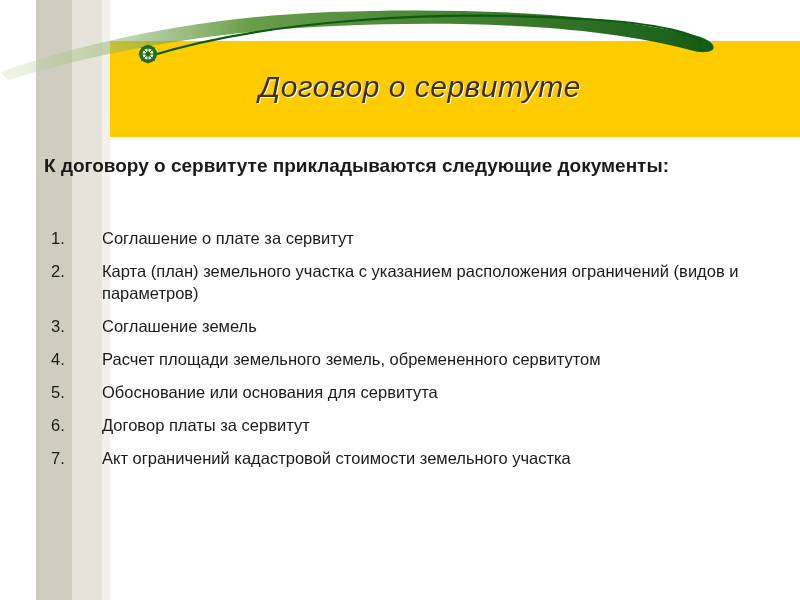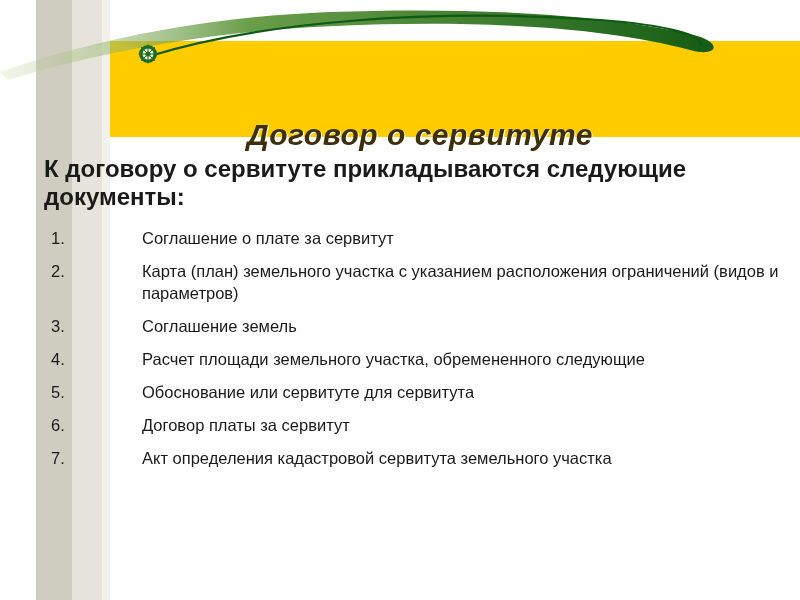--- a/index.html
+++ b/index.html
@@ -54,26 +54,25 @@
     height: 96px;
     background: #ffcc00;
   }
   .title-text {
     position: absolute;
     left: 110px;
     top: 70px;
     width: 620px;
     text-align: center;
     font-size: 30px;
-    font-weight: bold;
+    font-weight: normal;
     font-style: italic;
     color: #3c2f0a;
     text-shadow: 1px 1px 0 #ffffff;
     letter-spacing: 0.5px;
-    margin-top: 48px;
   }
   
   .swoosh {
     position: absolute;
     left: 0;
     top: 0;
     width: 800px;
     height: 160px;
     pointer-events: none;
   }
@@ -83,21 +82,21 @@
     top: 44px;
     width: 20px;
     height: 20px;
   }
   
   .lead {
     position: absolute;
     left: 44px;
     top: 155px;
     width: 730px;
-    font-size: 24px;
+    font-size: 19px;
     font-weight: bold;
     color: #1a1a1a;
   }
   .lead .tail {
     font-weight: bold;
   }
   .list {
     position: absolute;
     left: 44px;
     top: 228px;
@@ -113,21 +112,20 @@
   }
   .list-num {
     width: 58px;
     flex: 0 0 58px;
     text-align: left;
     padding-left: 7px;
     box-sizing: border-box;
   }
   .list-text {
     flex: 1 1 auto;
-    margin-left: 40px;
   }
 </style>
 </head>
 <body>
 
 <div class="slide">
 
   <div class="band-outer"></div>
   <div class="band-inner"></div>
   <div class="band-edge"></div>
@@ -176,33 +174,33 @@
       <div class="list-text">Карта (план) земельного участка с указанием расположения ограничений (видов и параметров)</div>
     </div>
 
     <div class="list-item">
       <div class="list-num">3.</div>
       <div class="list-text">Соглашение земель</div>
     </div>
 
     <div class="list-item">
       <div class="list-num">4.</div>
-      <div class="list-text">Расчет площади земельного участка, обремененного следующие</div>
+      <div class="list-text">Расчет площади земельного земель, обремененного сервитутом</div>
     </div>
 
     <div class="list-item">
       <div class="list-num">5.</div>
-      <div class="list-text">Обоснование или сервитуте для сервитута</div>
+      <div class="list-text">Обоснование или основания для сервитута</div>
     </div>
 
     <div class="list-item">
       <div class="list-num">6.</div>
       <div class="list-text">Договор платы за сервитут</div>
     </div>
 
     <div class="list-item">
       <div class="list-num">7.</div>
-      <div class="list-text">Акт определения кадастровой сервитута земельного участка</div>
+      <div class="list-text">Акт ограничений кадастровой стоимости земельного участка</div>
     </div>
 
   </div>
 
 </div>
 
 </body></html>

